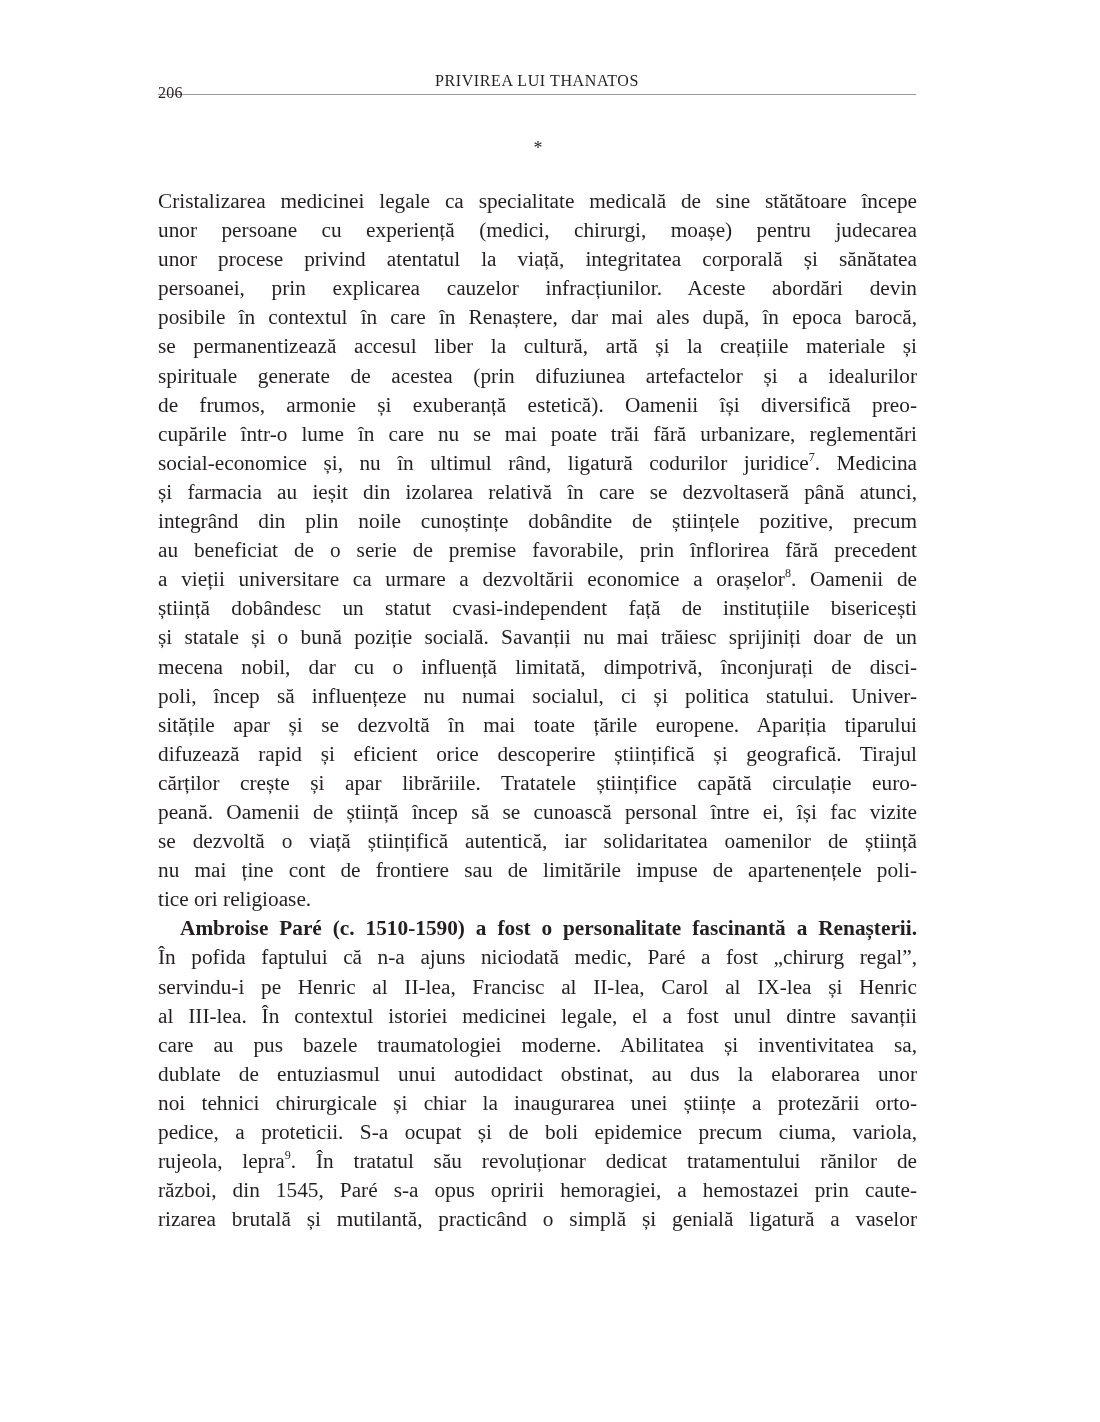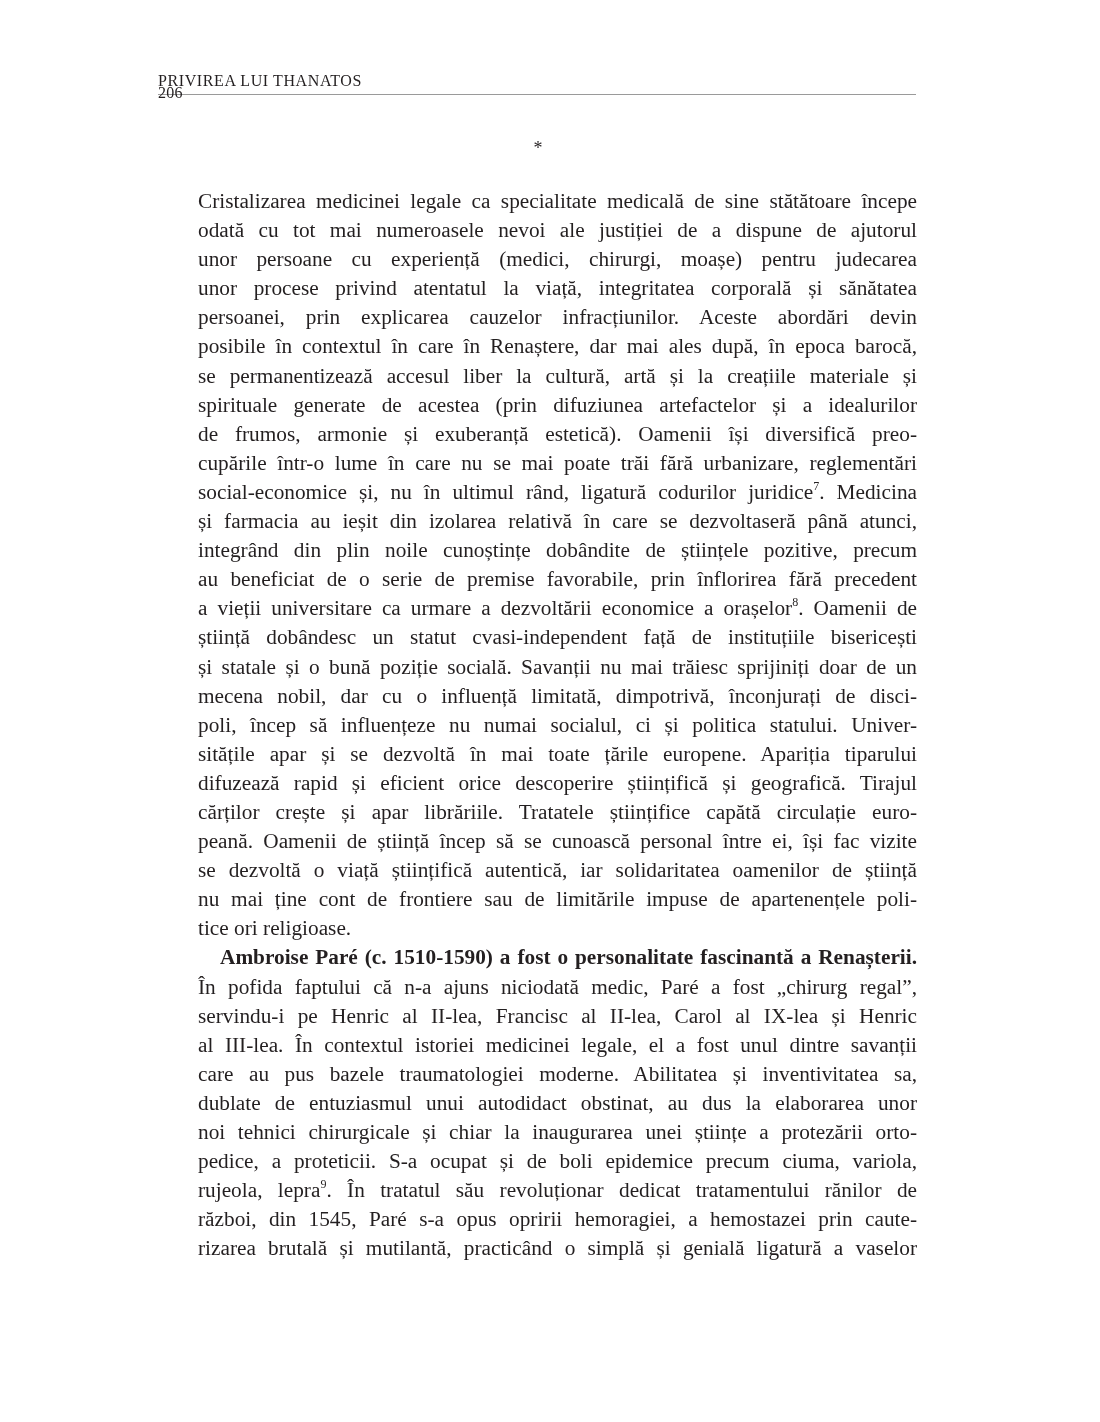--- a/index.html
+++ b/index.html
@@ -1,40 +1,39 @@
 <!DOCTYPE html>
 <html><head>
 <meta charset="utf-8">
 <style>
   html, body { margin:0; padding:0; background:#ffffff; }
   body { width:1100px; height:1422px; position:relative; overflow:hidden; font-family:"Liberation Serif","DejaVu Serif",serif; color:#231f20; }
   .header { position:absolute; left:158px; top:70px; width:758px; height:24px; border-bottom:1px solid #9a9a9a; }
   .page-num { position:absolute; left:0; top:14px; font-size:16px; letter-spacing:0.2px; }
-  .running-title { position:absolute; left:0; right:0; top:2px; text-align:left; font-size:16px; letter-spacing:0.6px; }
+  .running-title { position:absolute; left:0; right:0; top:2px; text-align:center; font-size:16px; letter-spacing:0.6px; }
   .asterisk { position:absolute; left:528px; top:138px; width:20px; text-align:center; font-size:18px; }
   .body { position:absolute; left:158px; top:187px; width:759px; }
-  .line { display:block; height:29.1px; line-height:29.1px; font-size:21.3px; text-align:justify; text-align-last:justify; white-space:nowrap; overflow:visible;margin-left:40px; }
+  .line { display:block; height:29.1px; line-height:29.1px; font-size:21.3px; text-align:justify; text-align-last:justify; white-space:nowrap; overflow:visible; }
   .line.last { text-align-last:left;font-family:Liberation Serif, serif; }
   .line.indent { text-indent:22px;font-weight:bold; }
   sup { font-size:12px; line-height:0; vertical-align:9px; }
 </style>
 </head>
 <body>
 
 <div class="header">
   <span class="page-num">206</span>
   <span class="running-title">PRIVIREA LUI THANATOS</span>
 </div>
 
 <div class="asterisk">*</div>
 
 <div class="body">
   <div>
     <span class="line">Cristalizarea medicinei legale ca specialitate medicală de sine stătătoare începe</span>
-    <span class="line">odată cu tot mai numeroasele nevoi ale justiției de a dispune de ajutorul</span>
     <span class="line">unor persoane cu experiență (medici, chirurgi, moașe) pentru judecarea</span>
     <span class="line">unor procese privind atentatul la viață, integritatea corporală și sănătatea</span>
     <span class="line">persoanei, prin explicarea cauzelor infracțiunilor. Aceste abordări devin</span>
     <span class="line">posibile în contextul în care în Renaștere, dar mai ales după, în epoca barocă,</span>
     <span class="line">se permanentizează accesul liber la cultură, artă și la creațiile materiale și</span>
     <span class="line">spirituale generate de acestea (prin difuziunea artefactelor și a idealurilor</span>
     <span class="line">de frumos, armonie și exuberanță estetică). Oamenii își diversifică preo-</span>
     <span class="line">cupările într-o lume în care nu se mai poate trăi fără urbanizare, reglementări</span>
     <span class="line"><span>social-economice și, nu în ultimul rând, ligatură codurilor juridice</span><sup>7</sup><span>. Medicina</span></span>
     <span class="line">și farmacia au ieșit din izolarea relativă în care se dezvoltaseră până atunci,</span>

